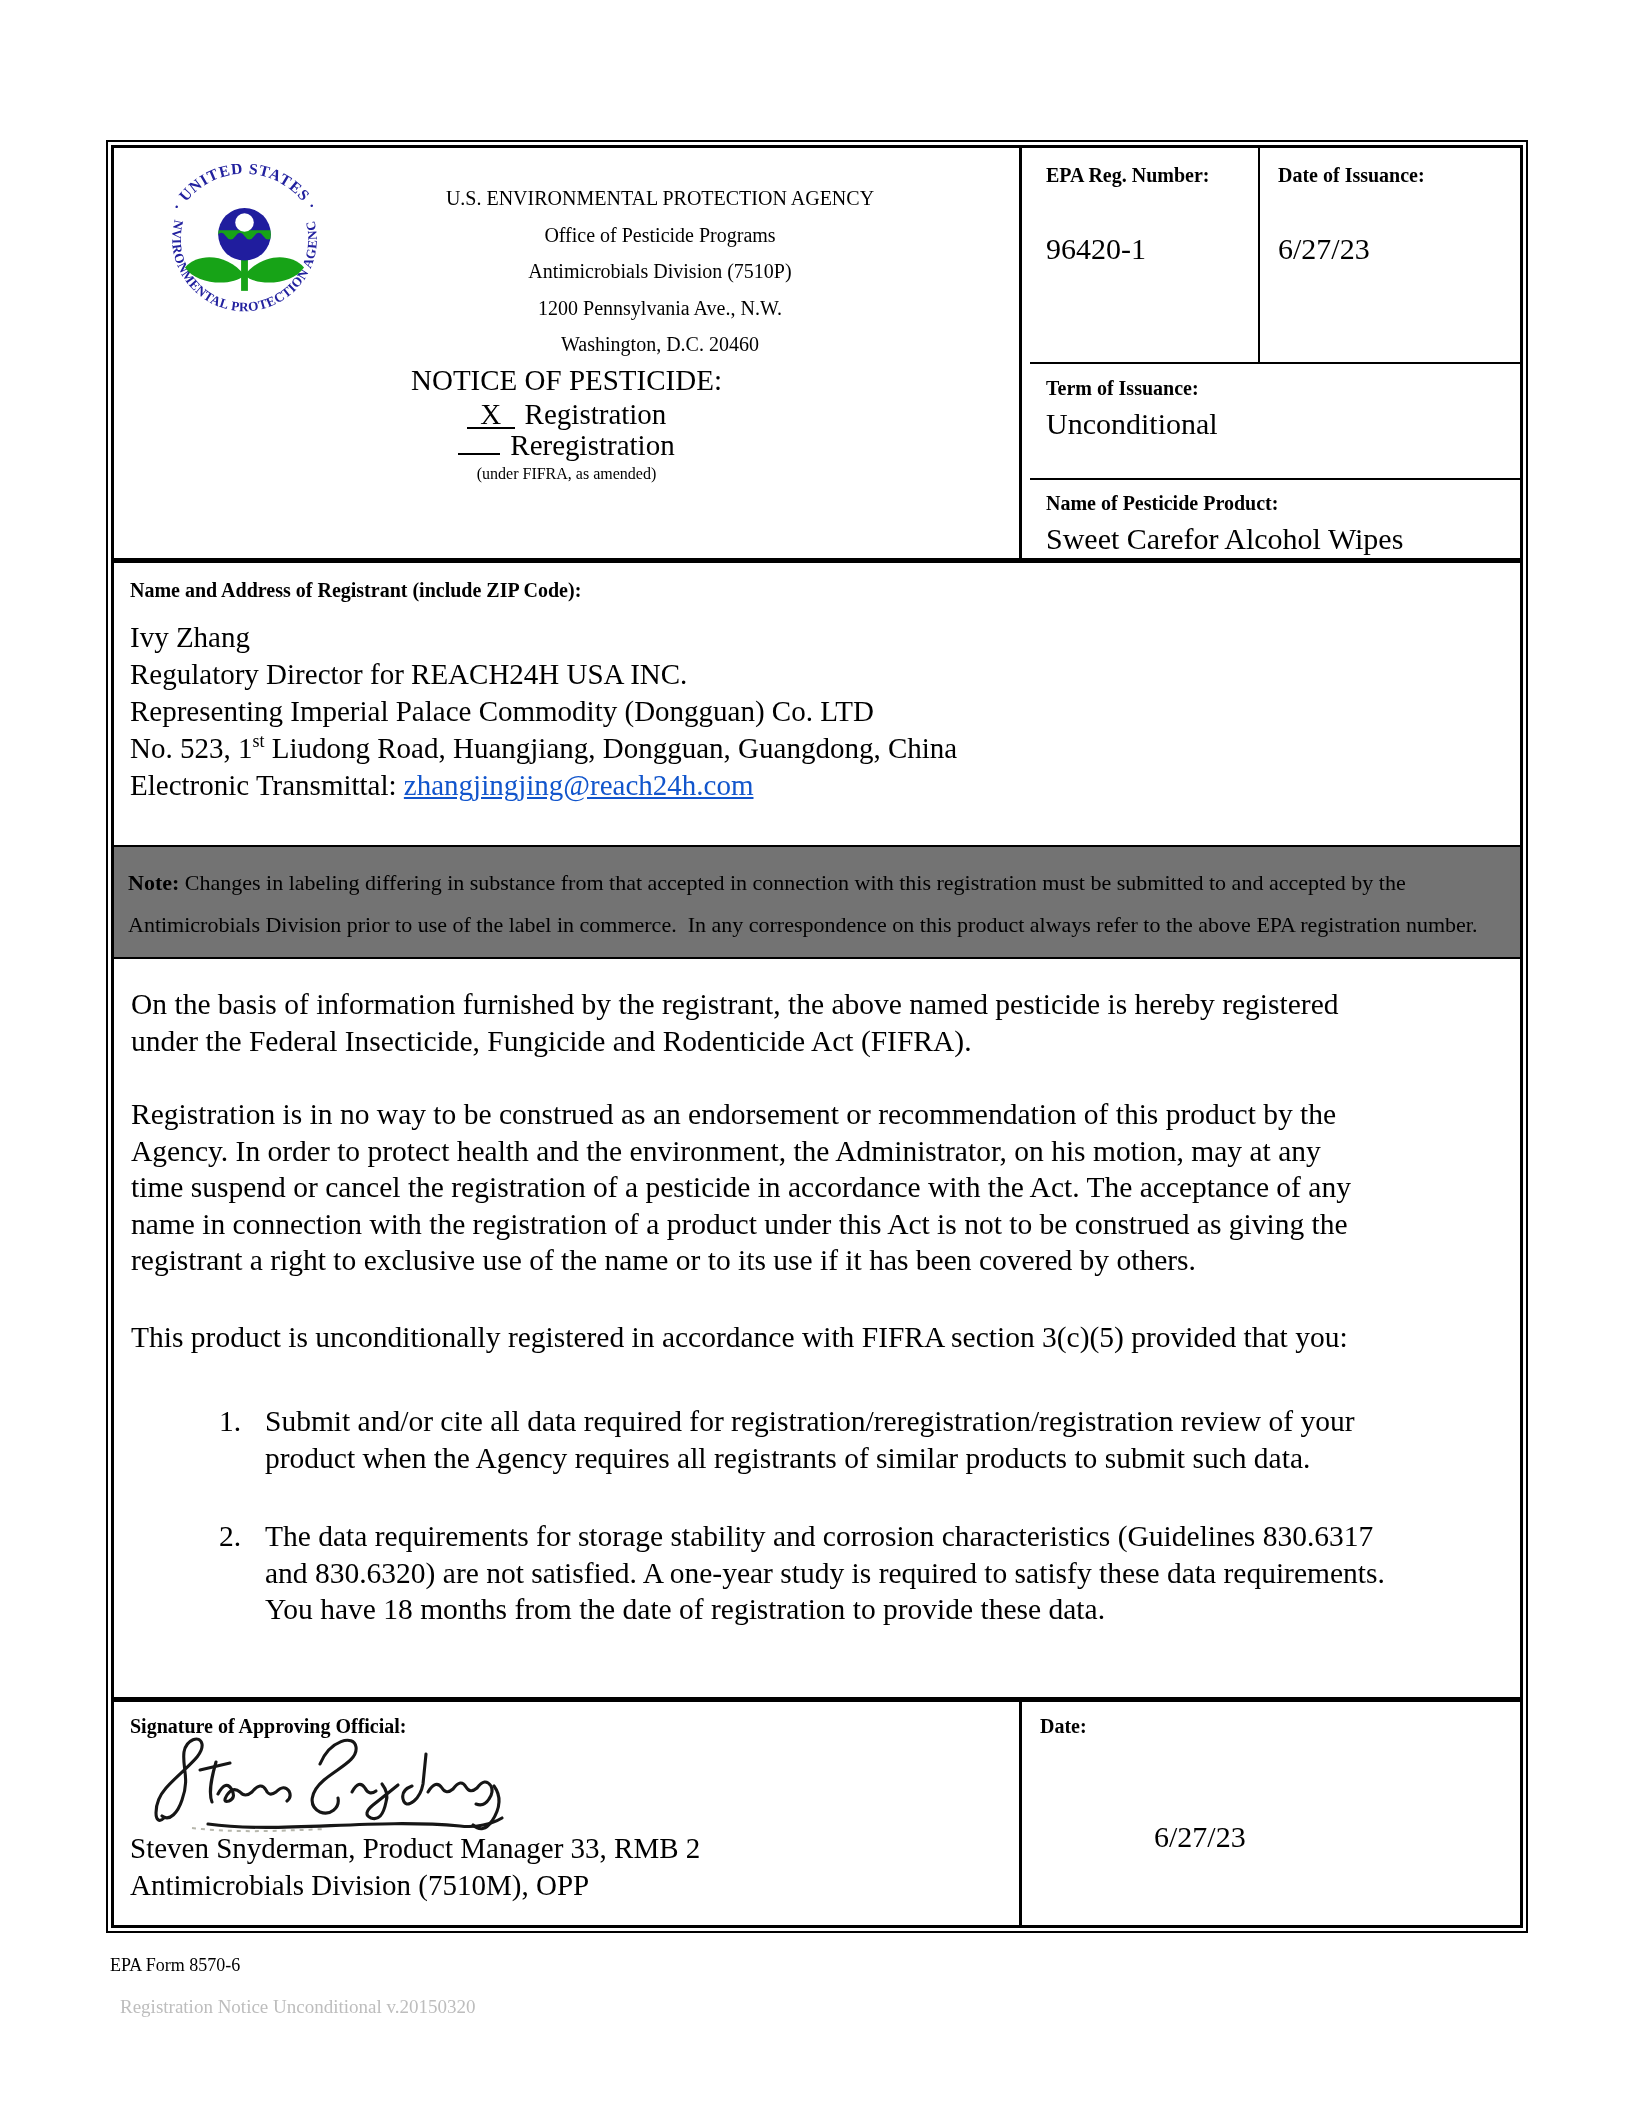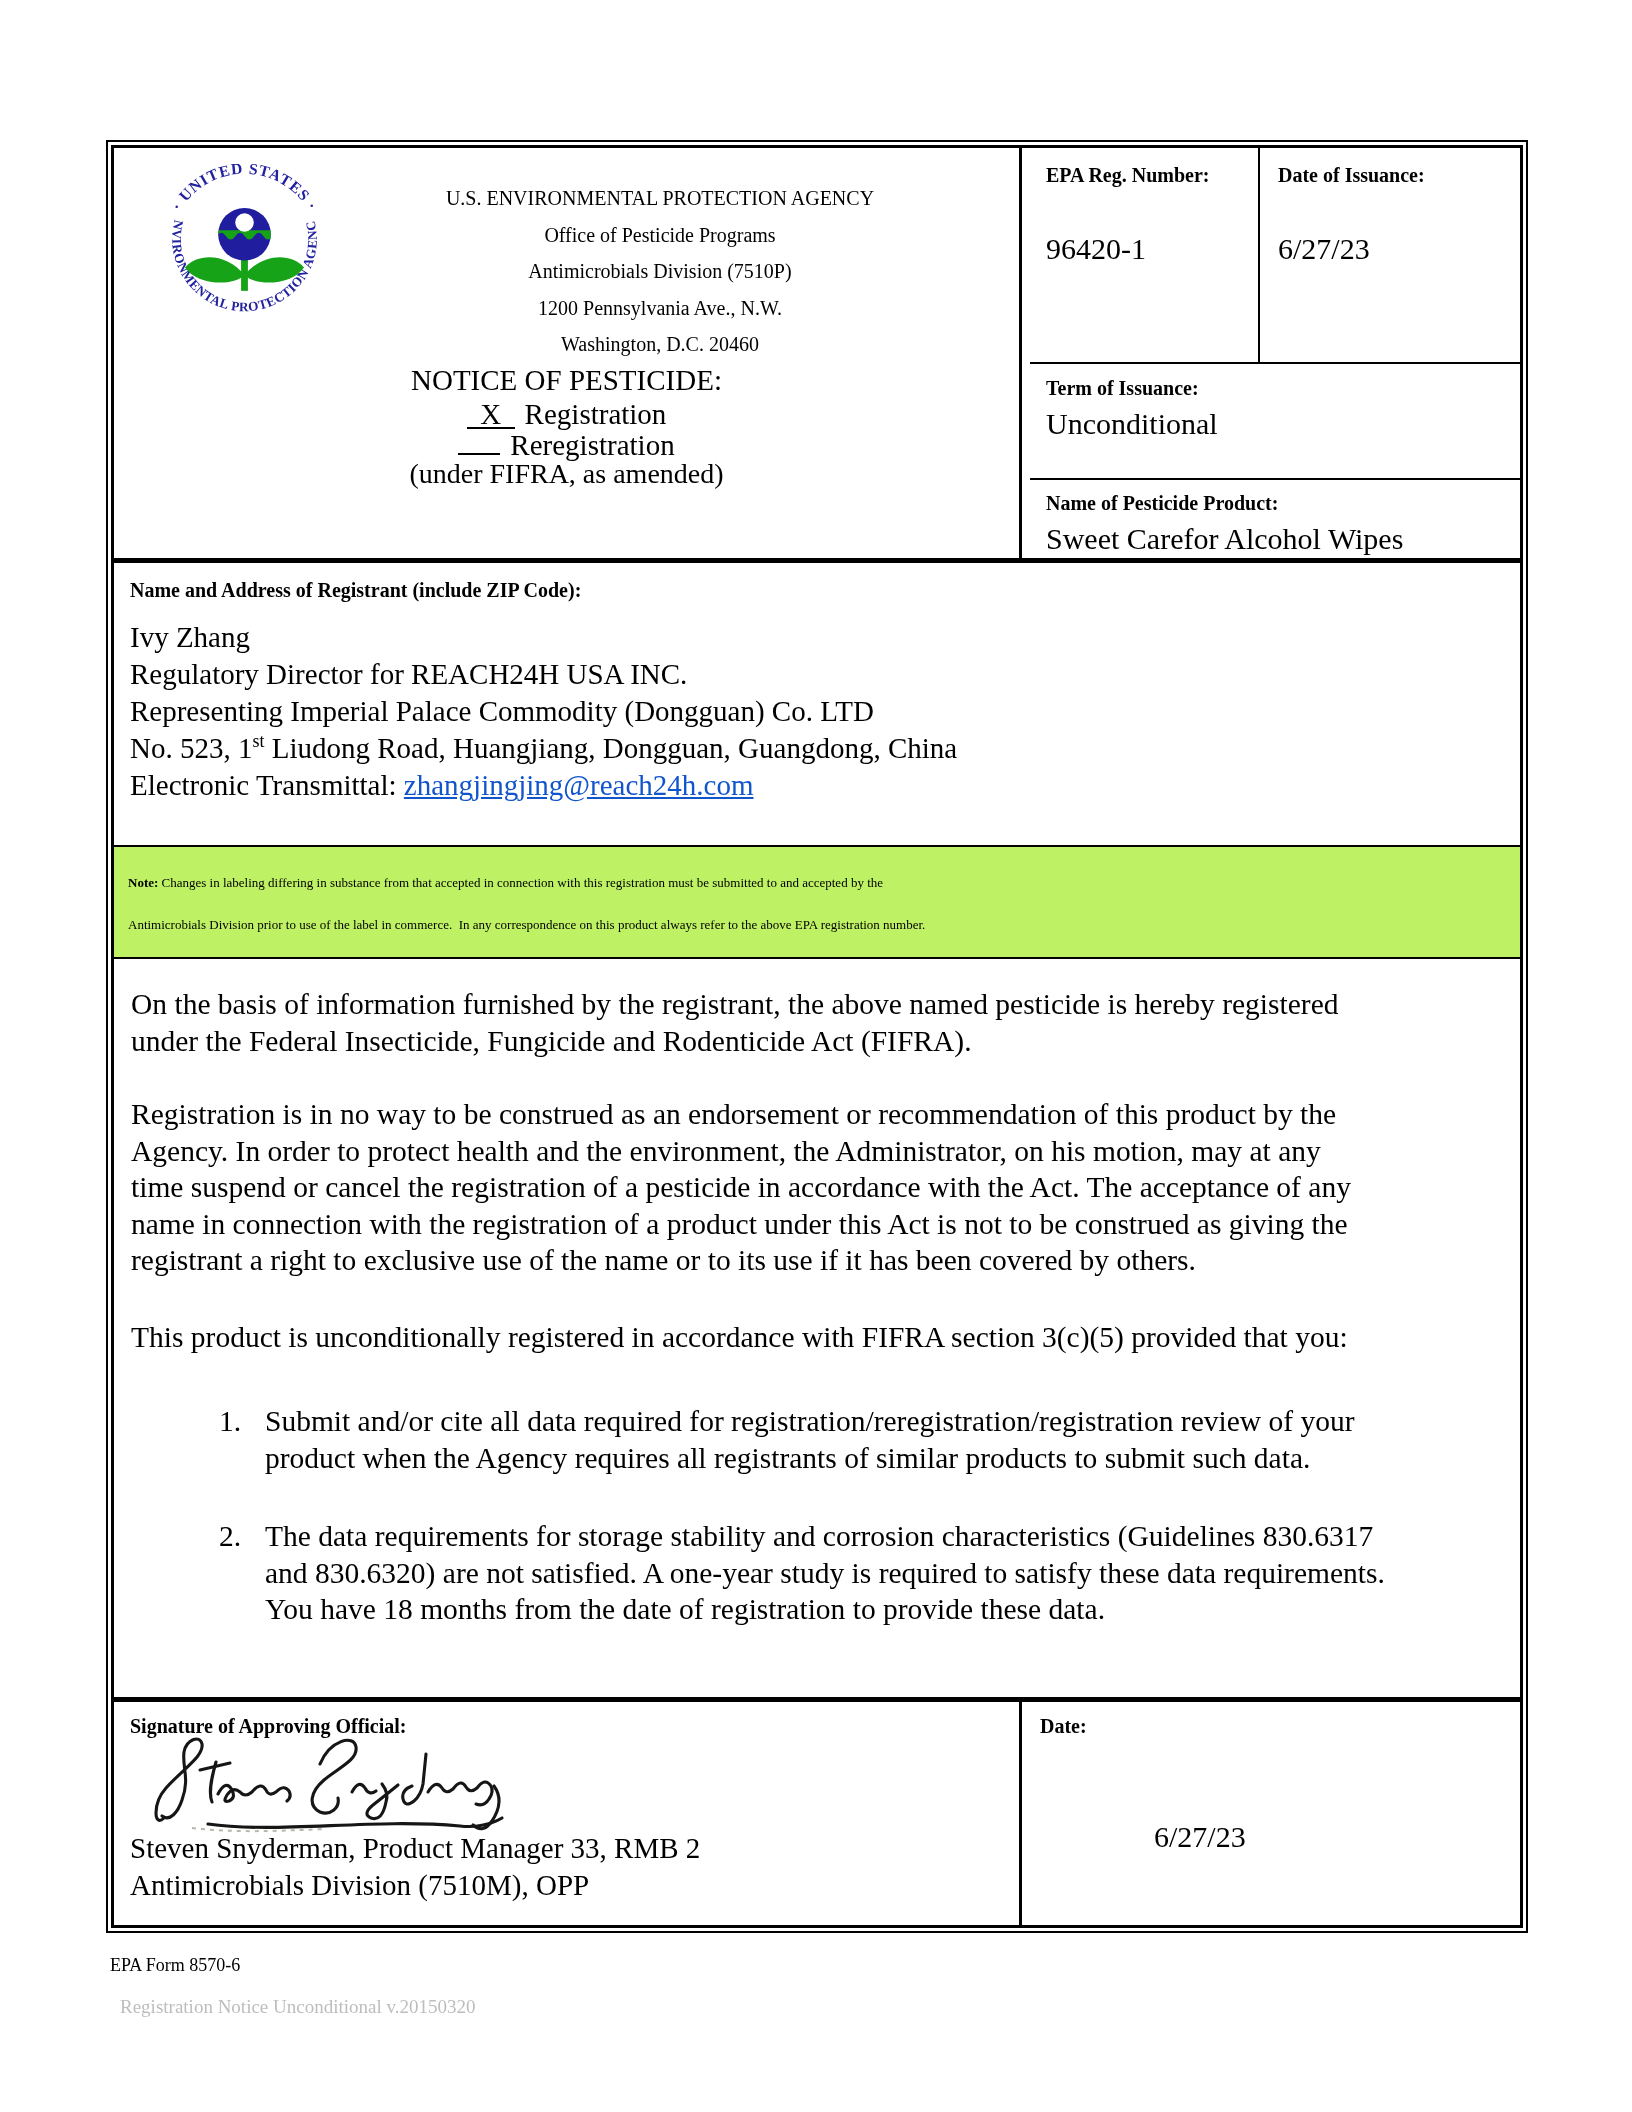--- a/index.html
+++ b/index.html
@@ -18,21 +18,21 @@
   
   .row-header { height:410px; display:flex; }
   .cell-head-left { width:908px; border-right:3px solid #000; }
   .logo-agency { display:flex; padding:16px 6px 0 28px; }
   .agency-block { flex:1; text-align:center; font-size:20px; line-height:36.5px; padding:16px 40px 0 0; }
   .notice-block { text-align:center; margin-top:2px; line-height:31px; }
   .notice-title { font-size:29px; margin-bottom:3px; }
   .notice-line  { font-size:29px; }
   .mark { display:inline-block; min-width:48px; text-align:center; border-bottom:2.5px solid #000; line-height:26px; margin-right:10px; white-space:pre; }
   .mark.blank { min-width:42px; }
-  .fifra-note { font-size:28px; line-height:26px; }
+  .fifra-note { font-size:16px; line-height:26px; }
 
   .col-head-right { flex:1; display:flex; flex-direction:column;padding-left:8px; }
   .row-regdate { height:216px; display:flex; border-bottom:2px solid #000; }
   .cell-reg  { width:230px; border-right:2px solid #000; padding:16px 4px 0 16px; }
   .cell-date { flex:1; padding:16px 4px 0 18px; }
   .field-label { font-size:20px; font-weight:bold; }
   .field-value { font-size:30px; }
   .cell-reg .field-value, .cell-date .field-value { margin-top:45px; }
   .cell-term    { height:116px; border-bottom:2px solid #000; padding:13px 4px 0 16px; }
   .cell-product { flex:1; padding:12px 4px 0 16px; }
@@ -41,22 +41,22 @@
   
   .row-registrant { border-top:5px solid #000; height:287px; padding:16px 20px 0 16px; }
   .registrant-label { font-size:20px; font-weight:bold; margin-bottom:17px; }
   .registrant-line { font-size:29px; line-height:37px; }
   sup.st { font-size:18px; vertical-align:super; line-height:0; }
   a.email-link { color:#1155cc; text-decoration:underline; cursor:pointer; }
 
   
   .row-note {
     border-top:2px solid #000; border-bottom:2px solid #000;
-    background:#bef264; height:114px; padding:15px 18px 0 14px;
-    font-size:13px; line-height:42px;
+    background:#737373; height:114px; padding:15px 18px 0 14px;
+    font-size:22px; line-height:42px;
   }
   .note-text { white-space:pre-wrap; }
   .note-label { font-weight:bold; }
 
   
   .row-body { height:738px; padding:27px 18px 0 17px; font-size:29.5px; line-height:36.5px; }
   .para { white-space:pre-wrap; margin-bottom:37px; }
   .para.p2 { margin-bottom:40px; }
   .para.p3 { margin-bottom:48px; }
   .list-item { display:flex; margin-bottom:42px; }

